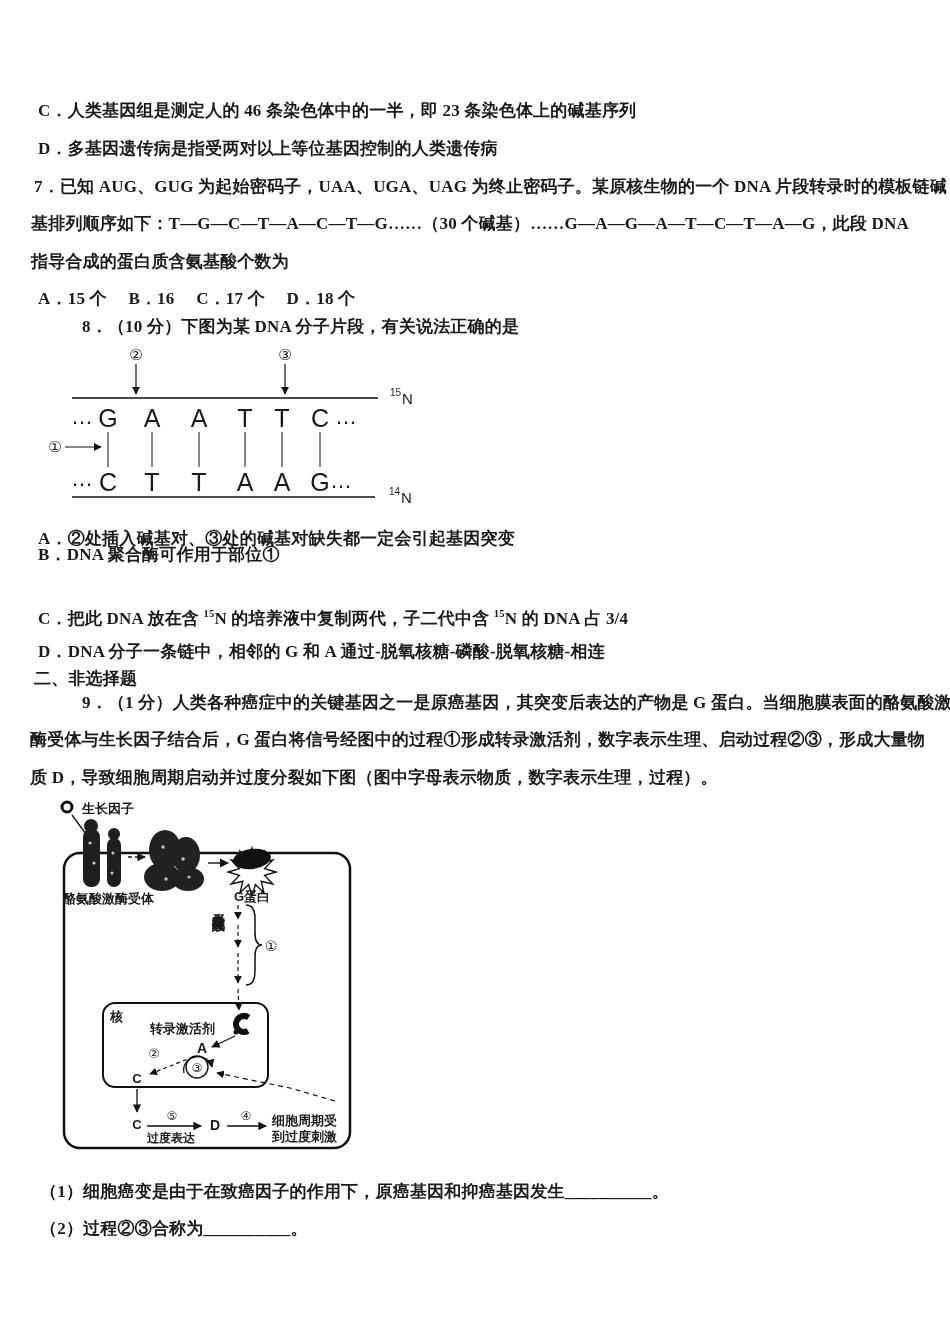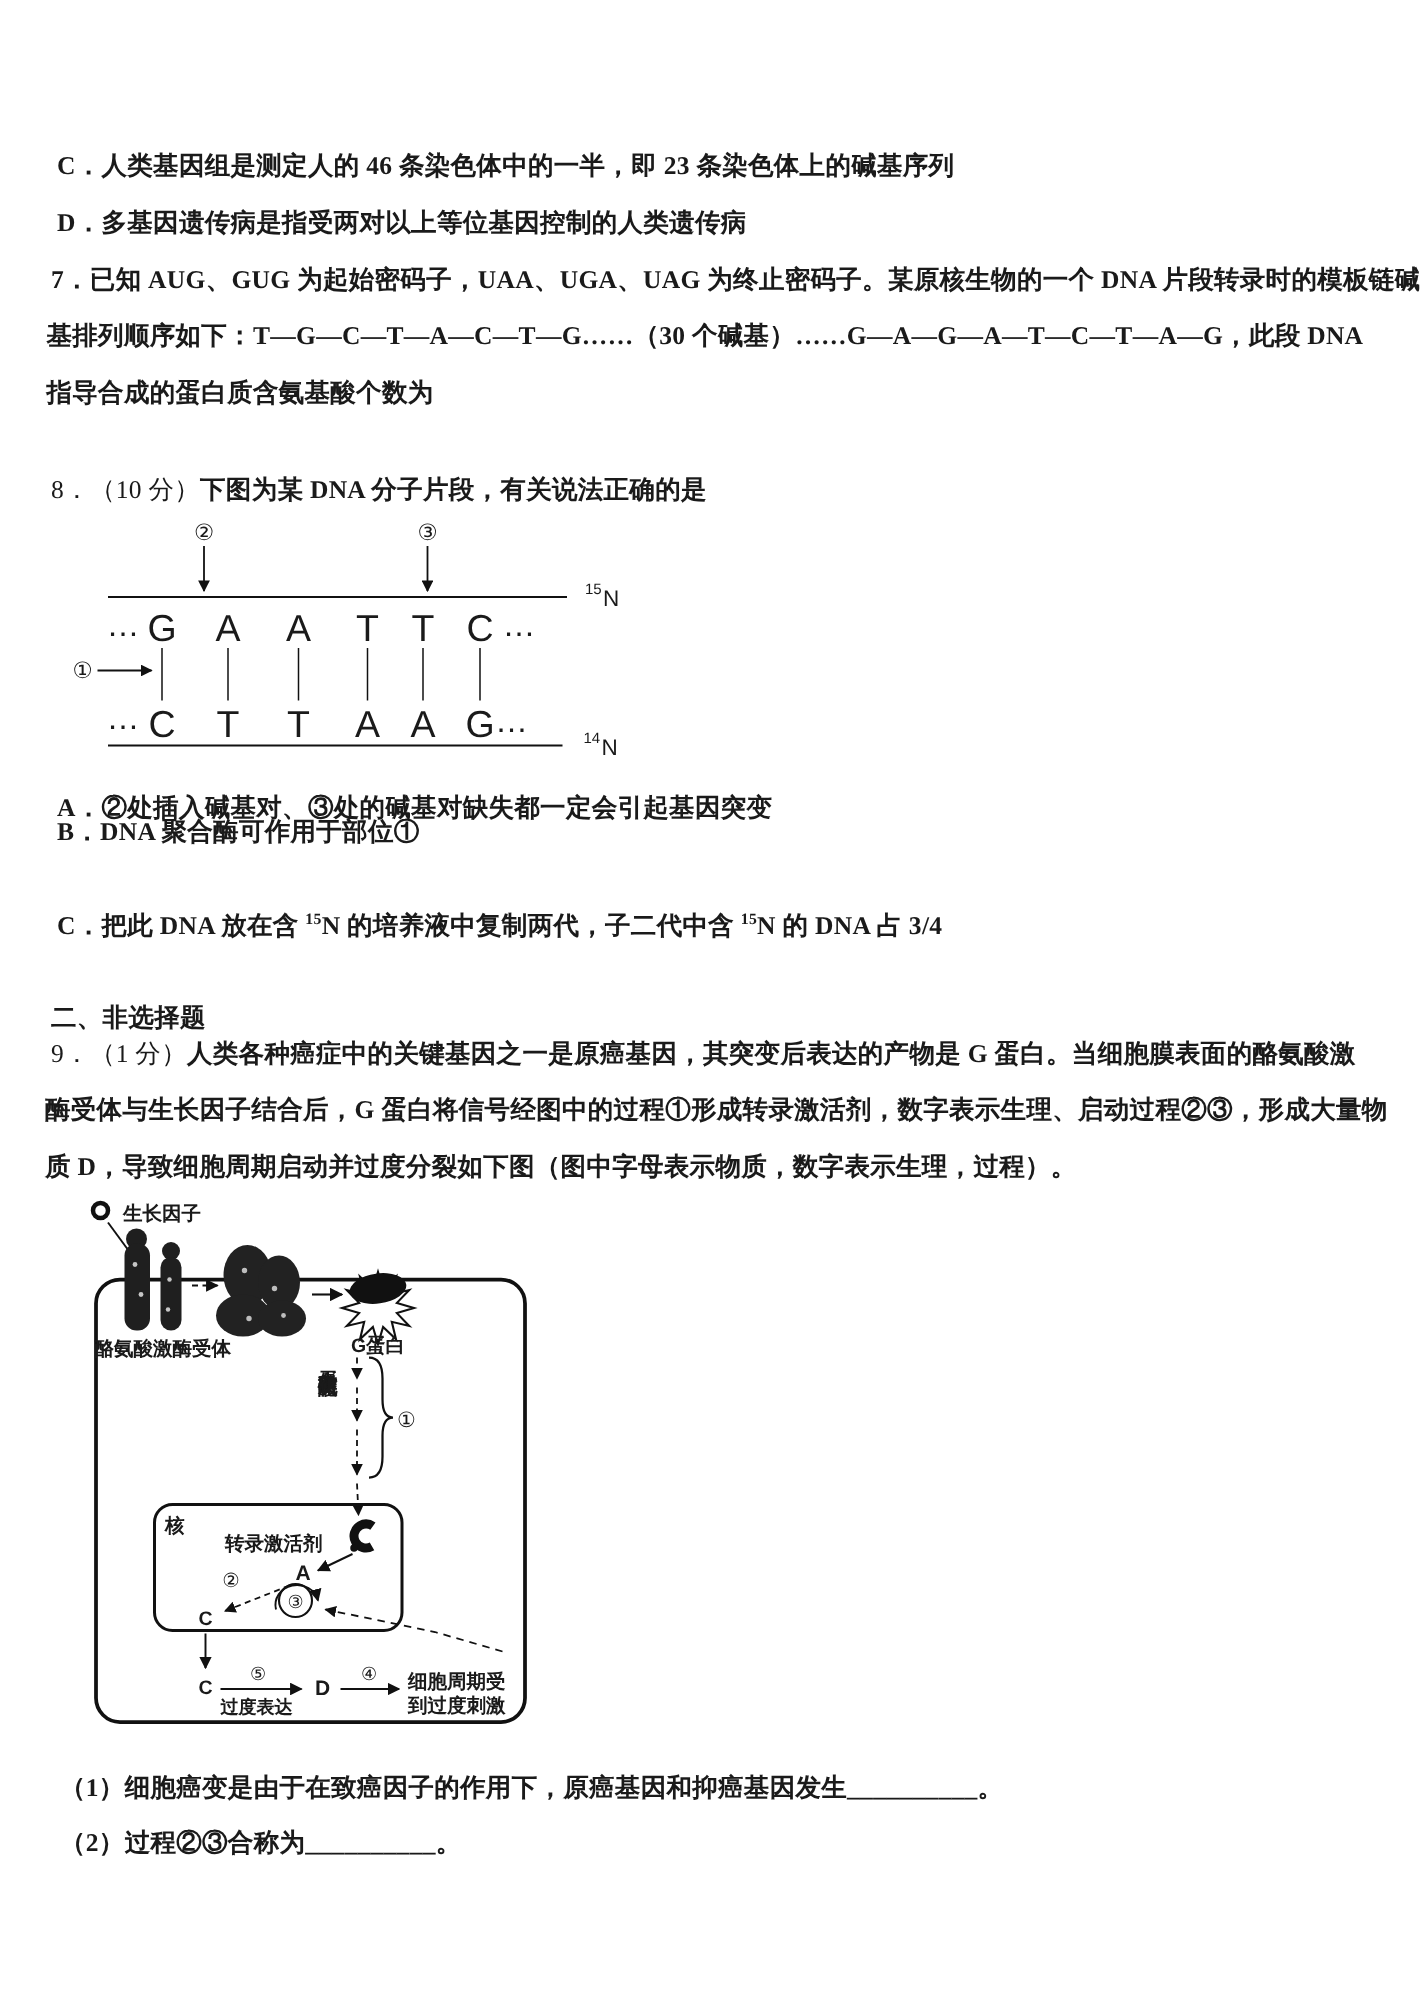--- a/index.html
+++ b/index.html
@@ -4,21 +4,21 @@
 <style>
   html,body{margin:0;padding:0;background:#ffffff;}
   .page{
     position:relative;width:950px;height:1344px;background:#fff;
     font-family:"Liberation Serif","DejaVu Serif",serif;color:#1a1a1a;overflow:hidden;
   }
   .tl{
     position:absolute;left:38px;font-size:17px;font-weight:600;
     white-space:nowrap;letter-spacing:.2px;line-height:22px;text-align:right;
   }
-  .tl .num{font-weight:400;}
+  .tl .num{font-weight:700;margin-left:48px;}
   sup.s{font-size:10.5px;font-weight:600;}
   .fig{position:absolute;}
   .fig text{font-family:"Liberation Sans","DejaVu Sans",sans-serif;fill:#1a1a1a;}
   .fig line,.fig polyline,.fig path.ln{stroke:#111;fill:none;}
   .vert{
     position:absolute;left:209px;top:903px;width:18px;height:95px;
     writing-mode:vertical-rl;text-orientation:upright;
     font-family:"Liberation Sans","DejaVu Sans",sans-serif;
     font-size:13px;font-weight:700;letter-spacing:1px;color:#1a1a1a;
   }
@@ -27,20 +27,21 @@
 <body>
 
 <div class="page">
 
   <div class="tl" style="top:100px">C．人类基因组是测定人的 46 条染色体中的一半，即 23 条染色体上的碱基序列</div>
   <div class="tl" style="top:138px">D．多基因遗传病是指受两对以上等位基因控制的人类遗传病</div>
 
   <div class="tl" style="top:176px;left:34px">7．已知 AUG、GUG 为起始密码子，UAA、UGA、UAG 为终止密码子。某原核生物的一个 DNA 片段转录时的模板链碱</div>
   <div class="tl" style="top:213px;left:31px">基排列顺序如下：T—G—C—T—A—C—T—G……（30 个碱基）……G—A—G—A—T—C—T—A—G，此段 DNA</div>
   <div class="tl" style="top:251px;left:31px">指导合成的蛋白质含氨基酸个数为</div>
+  <div class="tl" style="top:288px">A．15 个　 B．16　 C．17 个　 D．18 个</div>
 
   <div class="tl" style="top:316px;left:34px">
     <span class="num">8．（10 分）</span><span>下图为某 DNA 分子片段，有关说法正确的是</span>
   </div>
 
   <svg class="fig" style="left:38px;top:336px" width="420" height="180" viewBox="0 0 420 180">
     <defs>
       <marker id="a8" viewBox="0 0 10 10" refX="9" refY="5" markerWidth="6.5" markerHeight="6.5" orient="auto">
         <path d="M0,0L10,5L0,10z" fill="#111"></path>
       </marker>
@@ -86,20 +87,21 @@
     <text x="244" y="155" font-size="25" text-anchor="middle">A</text>
     <text x="282" y="155" font-size="25" text-anchor="middle">G</text>
     <text x="303" y="152" font-size="22" text-anchor="middle">…</text>
   </svg>
 
   <div class="tl" style="top:528px">A．②处插入碱基对、③处的碱基对缺失都一定会引起基因突变</div>
   <div class="tl" style="top:544px">B．DNA 聚合酶可作用于部位①</div>
   <div class="tl" style="top:603px">
     <span>C．把此 DNA 放在含 </span><sup class="s">15</sup><span>N 的培养液中复制两代，子二代中含 </span><sup class="s">15</sup><span>N 的 DNA 占 3/4</span>
   </div>
+  <div class="tl" style="top:641px">D．DNA 分子一条链中，相邻的 G 和 A 通过-脱氧核糖-磷酸-脱氧核糖-相连</div>
 
   <div class="tl" style="top:668px;left:34px">二、非选择题</div>
 
   <div class="tl" style="top:692px;left:34px">
     <span class="num">9．（1 分）</span><span>人类各种癌症中的关键基因之一是原癌基因，其突变后表达的产物是 G 蛋白。当细胞膜表面的酪氨酸激</span>
   </div>
   <div class="tl" style="top:729px;left:30px">酶受体与生长因子结合后，G 蛋白将信号经图中的过程①形成转录激活剂，数字表示生理、启动过程②③，形成大量物</div>
   <div class="tl" style="top:767px;left:30px">质 D，导致细胞周期启动并过度分裂如下图（图中字母表示物质，数字表示生理，过程）。</div>
 
   <svg class="fig" style="left:50px;top:795px" width="420" height="375" viewBox="0 0 420 375">

